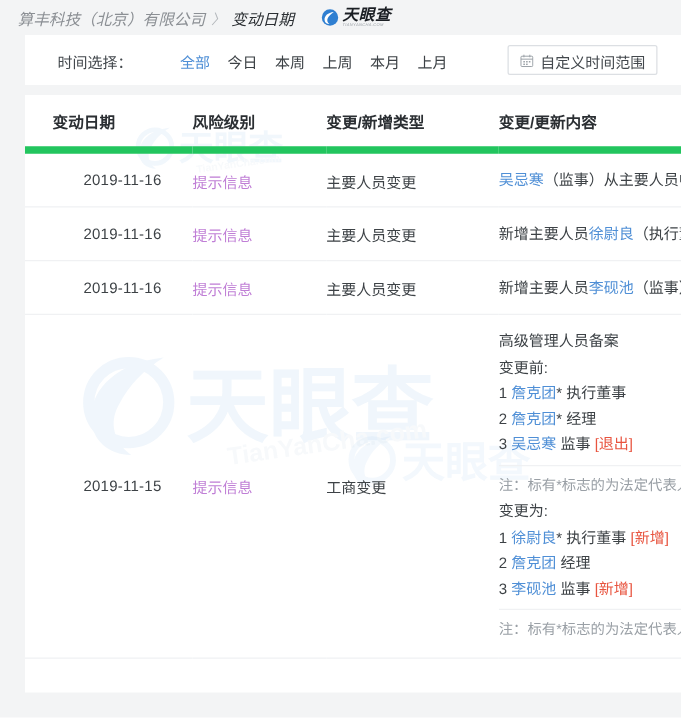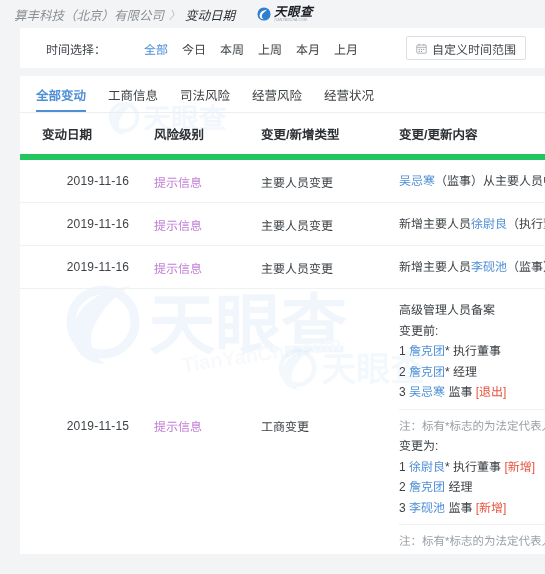--- a/index.html
+++ b/index.html
@@ -288,27 +288,20 @@
         <rect x="3.4" y="10" width="1.6" height="1.5" fill="#9aa0a6"></rect>
         <rect x="6.2" y="10" width="1.6" height="1.5" fill="#9aa0a6"></rect>
       </svg>
     </span>
     <span>自定义时间范围</span>
   </div>
 </div>
 
 <div class="card table-card">
 
-  <div class="tabs">
-    <span class="tab active">全部变动</span>
-    <span class="tab">工商信息</span>
-    <span class="tab">司法风险</span>
-    <span class="tab">经营风险</span>
-    <span class="tab">经营状况</span>
-  </div>
 
   <div class="watermark wm-big">
     <svg width="300" height="110" viewBox="0 0 300 110">
       <g opacity="0.30">
         <circle cx="38" cy="46" r="32" fill="none" stroke="#9cc4e8" stroke-width="9"></circle>
         <path d="M66 10 C30 14 8 34 8 58 C8 76 22 88 40 88 C26 78 22 62 30 48 C38 32 50 20 66 10 Z" fill="#9cc4e8"></path>
         <text x="84" y="72" font-family="'Liberation Sans',sans-serif" font-size="66" font-weight="bold" fill="#9cc4e8">天眼查</text>
         <text x="118" y="96" font-family="'Liberation Sans',sans-serif" font-size="20" font-weight="bold" fill="#c9d8e4" transform="rotate(-8 118 96)">TianYanCha.com</text>
       </g>
     </svg>

